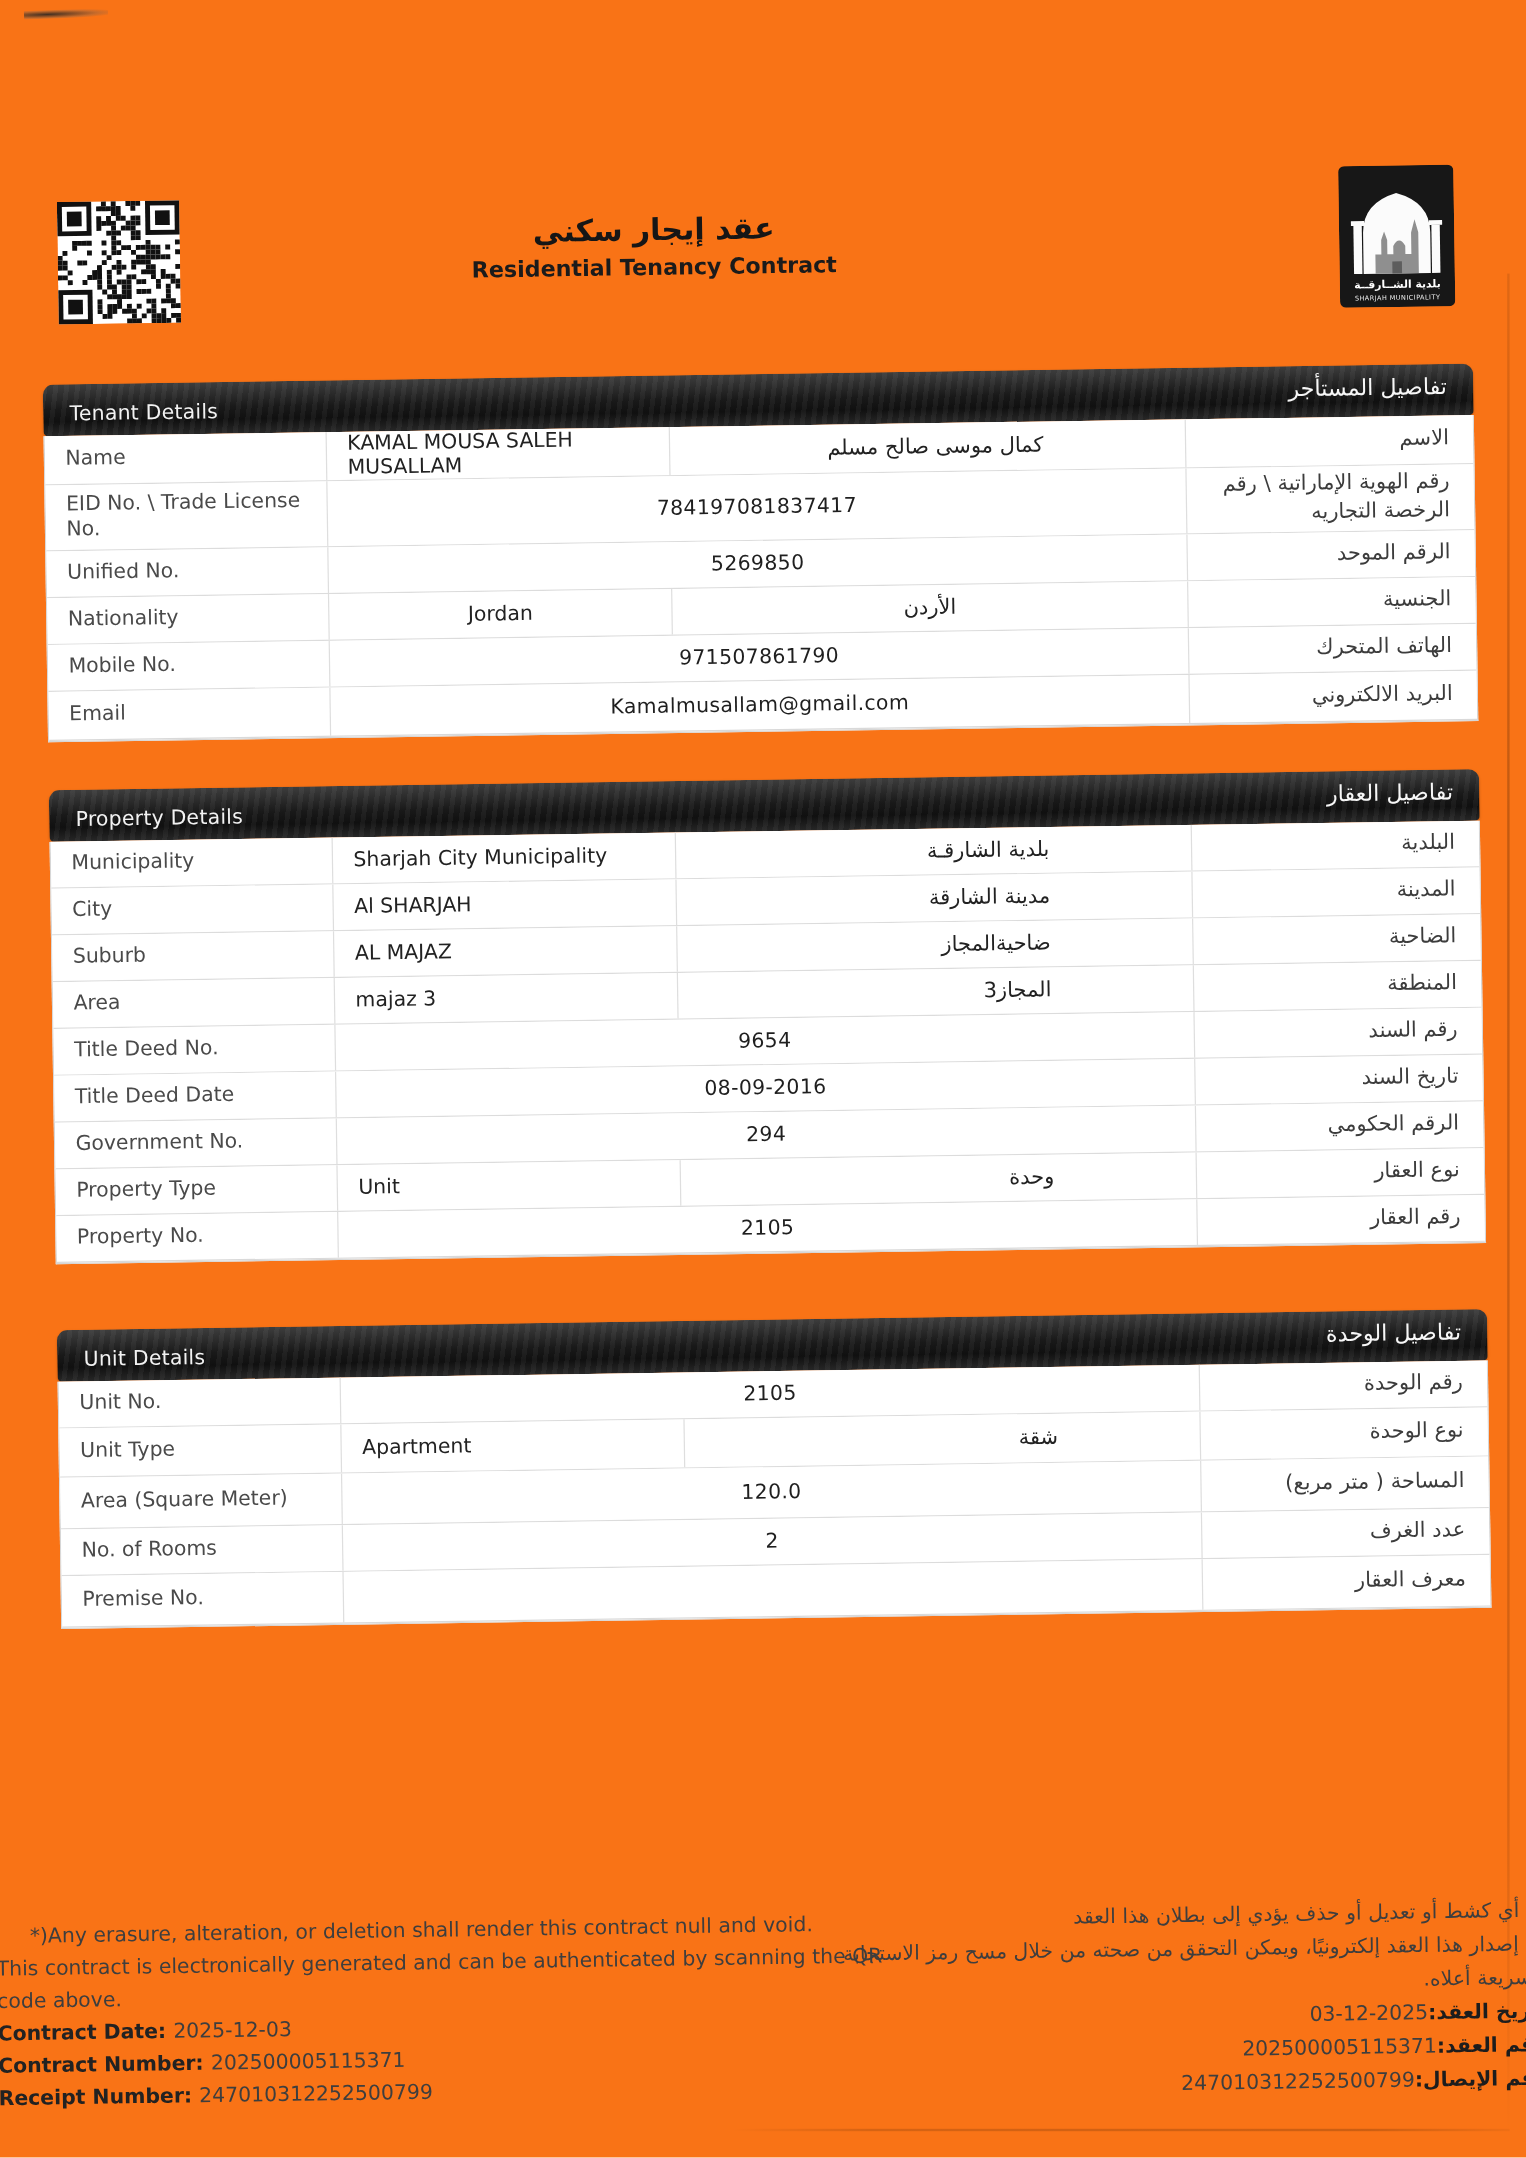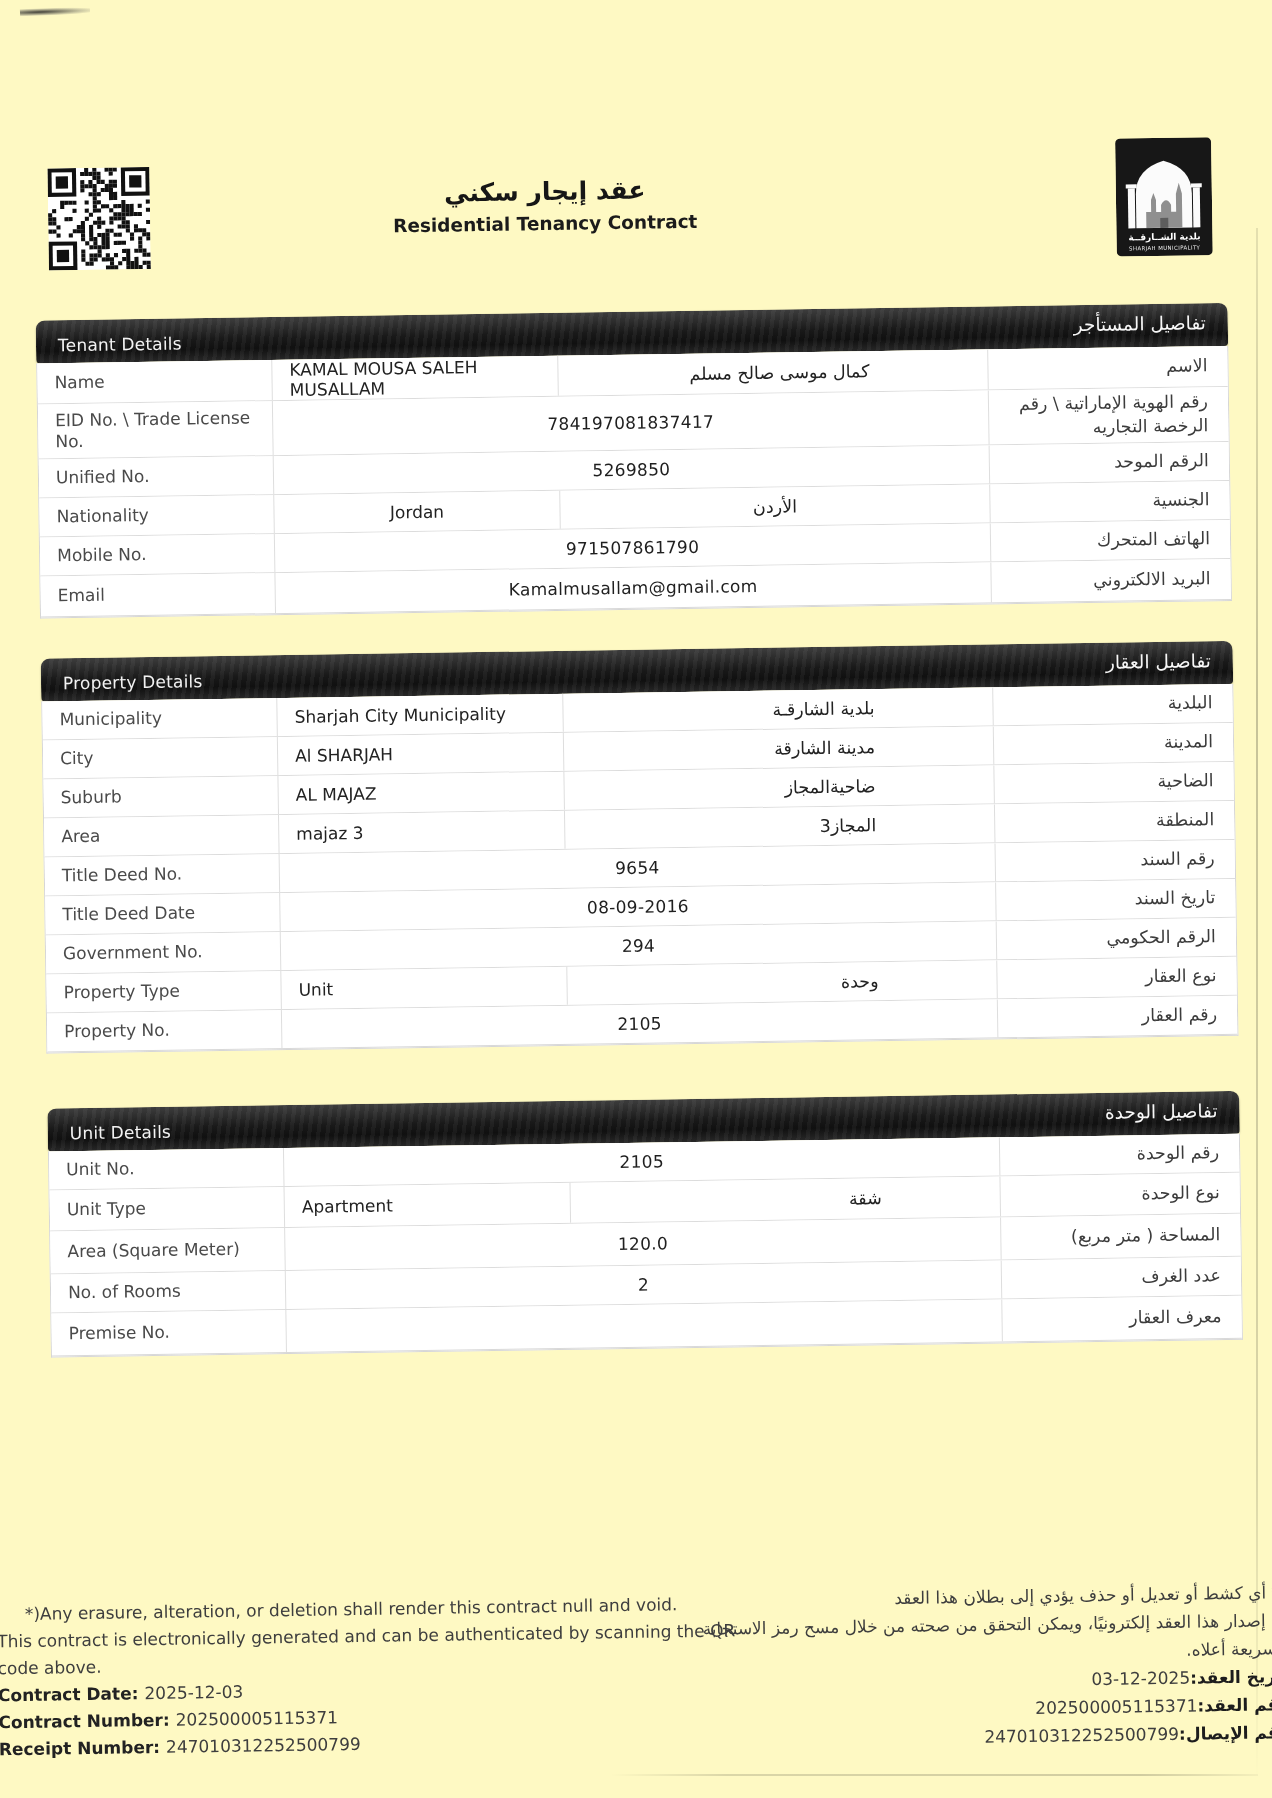--- a/index.html
+++ b/index.html
@@ -1,18 +1,18 @@
 <!DOCTYPE html>
 <html><head>
 <meta charset="utf-8">
 <style>
   html,body{margin:0;padding:0;background:#ffffff;}
   body{width:1272px;height:1798px;position:relative;overflow:hidden;
        font-family:"DejaVu Sans","Liberation Sans",sans-serif;color:#2b2b2b;}
-  .page{position:absolute;inset:0;background:#fef9c3;}
+  .page{position:absolute;inset:0;background:#f97316;}
   
   .edge-right{position:absolute;left:1256px;top:228px;width:2px;height:1552px;
     background:linear-gradient(180deg,rgba(0,0,0,.10),rgba(0,0,0,.22) 30%,rgba(0,0,0,.14) 80%,rgba(0,0,0,0));}
   .edge-bottom{position:absolute;left:610px;top:1774px;width:648px;height:2px;
     background:linear-gradient(90deg,rgba(0,0,0,0),rgba(0,0,0,.14) 18%,rgba(0,0,0,.18) 82%,rgba(0,0,0,.04));}
   .smudge{position:absolute;left:20px;top:8px;width:70px;height:7px;transform:rotate(-2deg);
     background:radial-gradient(ellipse at 28% 50%,rgba(35,35,35,.85),rgba(90,90,90,.3) 58%,rgba(0,0,0,0) 85%);}
   
   .sheet{position:absolute;inset:0;transform:rotate(-0.85deg);transform-origin:620px 880px;}
 

